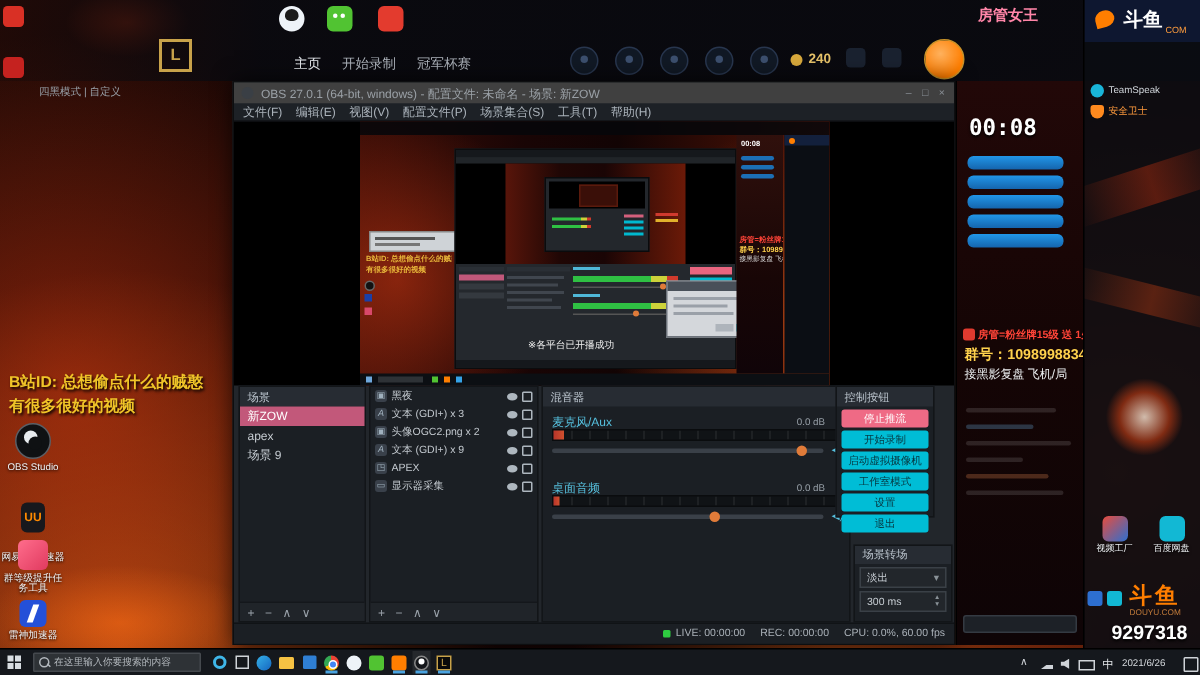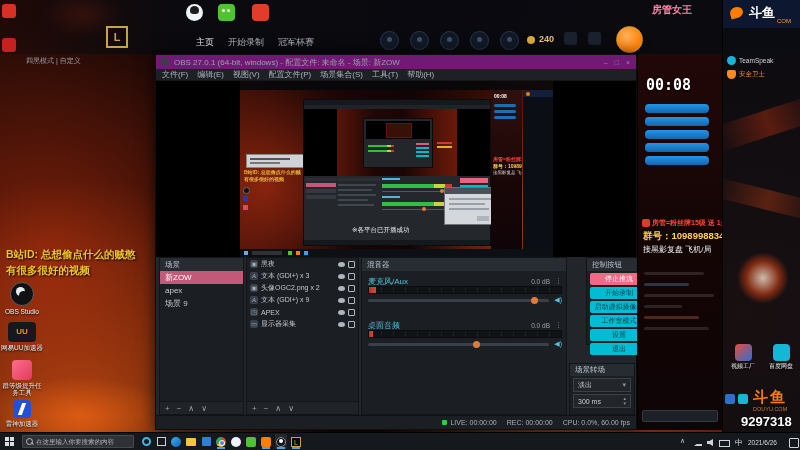--- a/index.html
+++ b/index.html
@@ -18,21 +18,21 @@
 
   
   .topstrip{left:0;top:0;width:800px;height:54px;background:linear-gradient(90deg,rgba(30,10,8,.55),rgba(8,10,16,.88) 22%,rgba(8,10,16,.92));z-index:2}
   .tab{font-size:9px;color:#aeb4bc;cursor:default}
   .tab.first{color:#e8ecf0}
   .circleico{width:17px;height:17px;border-radius:50%;background:#111925;border:1px solid #28364e}
   .circleico i{display:block;width:5px;height:5px;margin:5px auto;background:#3c4f6e;border-radius:50%}
 
   
   .obswin{left:155px;top:54px;width:482px;height:376px;background:#22262b;border:1px solid #0d0e10;box-sizing:border-box;z-index:3;box-shadow:0 0 14px rgba(0,0,0,.7)}
-  .titlebar{left:0;top:0;width:480px;height:14px;background:#701a75;display:flex;align-items:center}
+  .titlebar{left:0;top:0;width:480px;height:14px;background:#404040;display:flex;align-items:center}
   .titlebar .t{font-size:8px;color:#9aa0a6;margin-left:5px}
   .wctl{margin-left:auto;display:flex;gap:7px;margin-right:6px;font-size:7px;color:#8a9096}
   .menubar{left:0;top:14px;width:480px;height:12px;background:#1d2126;border-bottom:1px solid #131519;display:flex;align-items:center;gap:9px;padding-left:6px;box-sizing:border-box}
   .menubar span{font-size:8px;color:#aab2ba}
   .preview{left:0;top:26px;width:480px;height:176px;background:#000}
 
   
   .dock{background:#1b1f24;border:1px solid #121518;box-sizing:border-box}
   .dockhdr{height:13px;background:#272c33;font-size:7.5px;color:#bac3cc;display:flex;align-items:center;padding-left:5px}
   .scenerow{height:13px;font-size:8px;color:#c6ccd2;display:flex;align-items:center;padding-left:5px}
@@ -145,21 +145,21 @@
 
 <span class="abs nw" style="left:26px;top:56px;font-size:7px;color:#98a0a8;z-index:2">四黑模式 | 自定义</span>
 <div class="abs note nw" style="left:6px;top:248px">B站ID: 总想偷点什么的贼憨</div>
 <div class="abs note nw" style="left:6px;top:264px">有很多很好的视频</div>
 
 <div class="abs dicon" style="left:0;top:282px">
   <div class="obsball"></div>
   <div class="lbl">OBS Studio</div>
 </div>
 <div class="abs dicon" style="left:0;top:322px">
-  <div style="width:28px;height:20px;margin:0 auto;border-radius:4px;background:#17181d;color:#ff8a00;font-weight:bold;font-size:8px;line-height:20px">UU</div>
+  <div style="width:16px;height:20px;margin:13px auto;border-radius:4px;background:#17181d;color:#ff8a00;font-weight:bold;font-size:8px;line-height:20px">UU</div>
   <div class="lbl">网易UU加速器</div>
 </div>
 <div class="abs dicon" style="left:0;top:360px">
   <div style="width:20px;height:20px;margin:0 auto;border-radius:4px;background:linear-gradient(135deg,#ff6d8c,#e03a5f)"></div>
   <div class="lbl">群等级提升任务工具</div>
 </div>
 <div class="abs dicon" style="left:0;top:400px">
   <div style="width:18px;height:18px;margin:0 auto;border-radius:4px;background:#2450d8;position:relative">
       <i class="abs" style="left:7px;top:3px;width:4px;height:12px;background:#fff;transform:skewX(-20deg)"></i>
     </div>
@@ -381,21 +381,21 @@
         </div>
       <div class="f" style="height:12px;gap:5px">
         <div class="sltrack" style="flex:1">
             <i class="slhandle" style="left:105px"></i>
           </div>
         <span class="spk">◀)</span>
       </div>
     </div>
   </div>
 
-  <div class="abs dock" style="left:430px;top:202px;width:66px;height:88px">
+  <div class="abs dock" style="left:401px;top:202px;width:66px;height:88px">
     <div class="dockhdr">控制按钮</div>
     <div class="cbtn pink">停止推流</div>
     <div class="cbtn">开始录制</div>
     <div class="cbtn">启动虚拟摄像机</div>
     <div class="cbtn">工作室模式</div>
     <div class="cbtn">设置</div>
     <div class="cbtn">退出</div>
   </div>
 
   <div class="abs dock" style="left:413px;top:308px;width:66px;height:52px">

